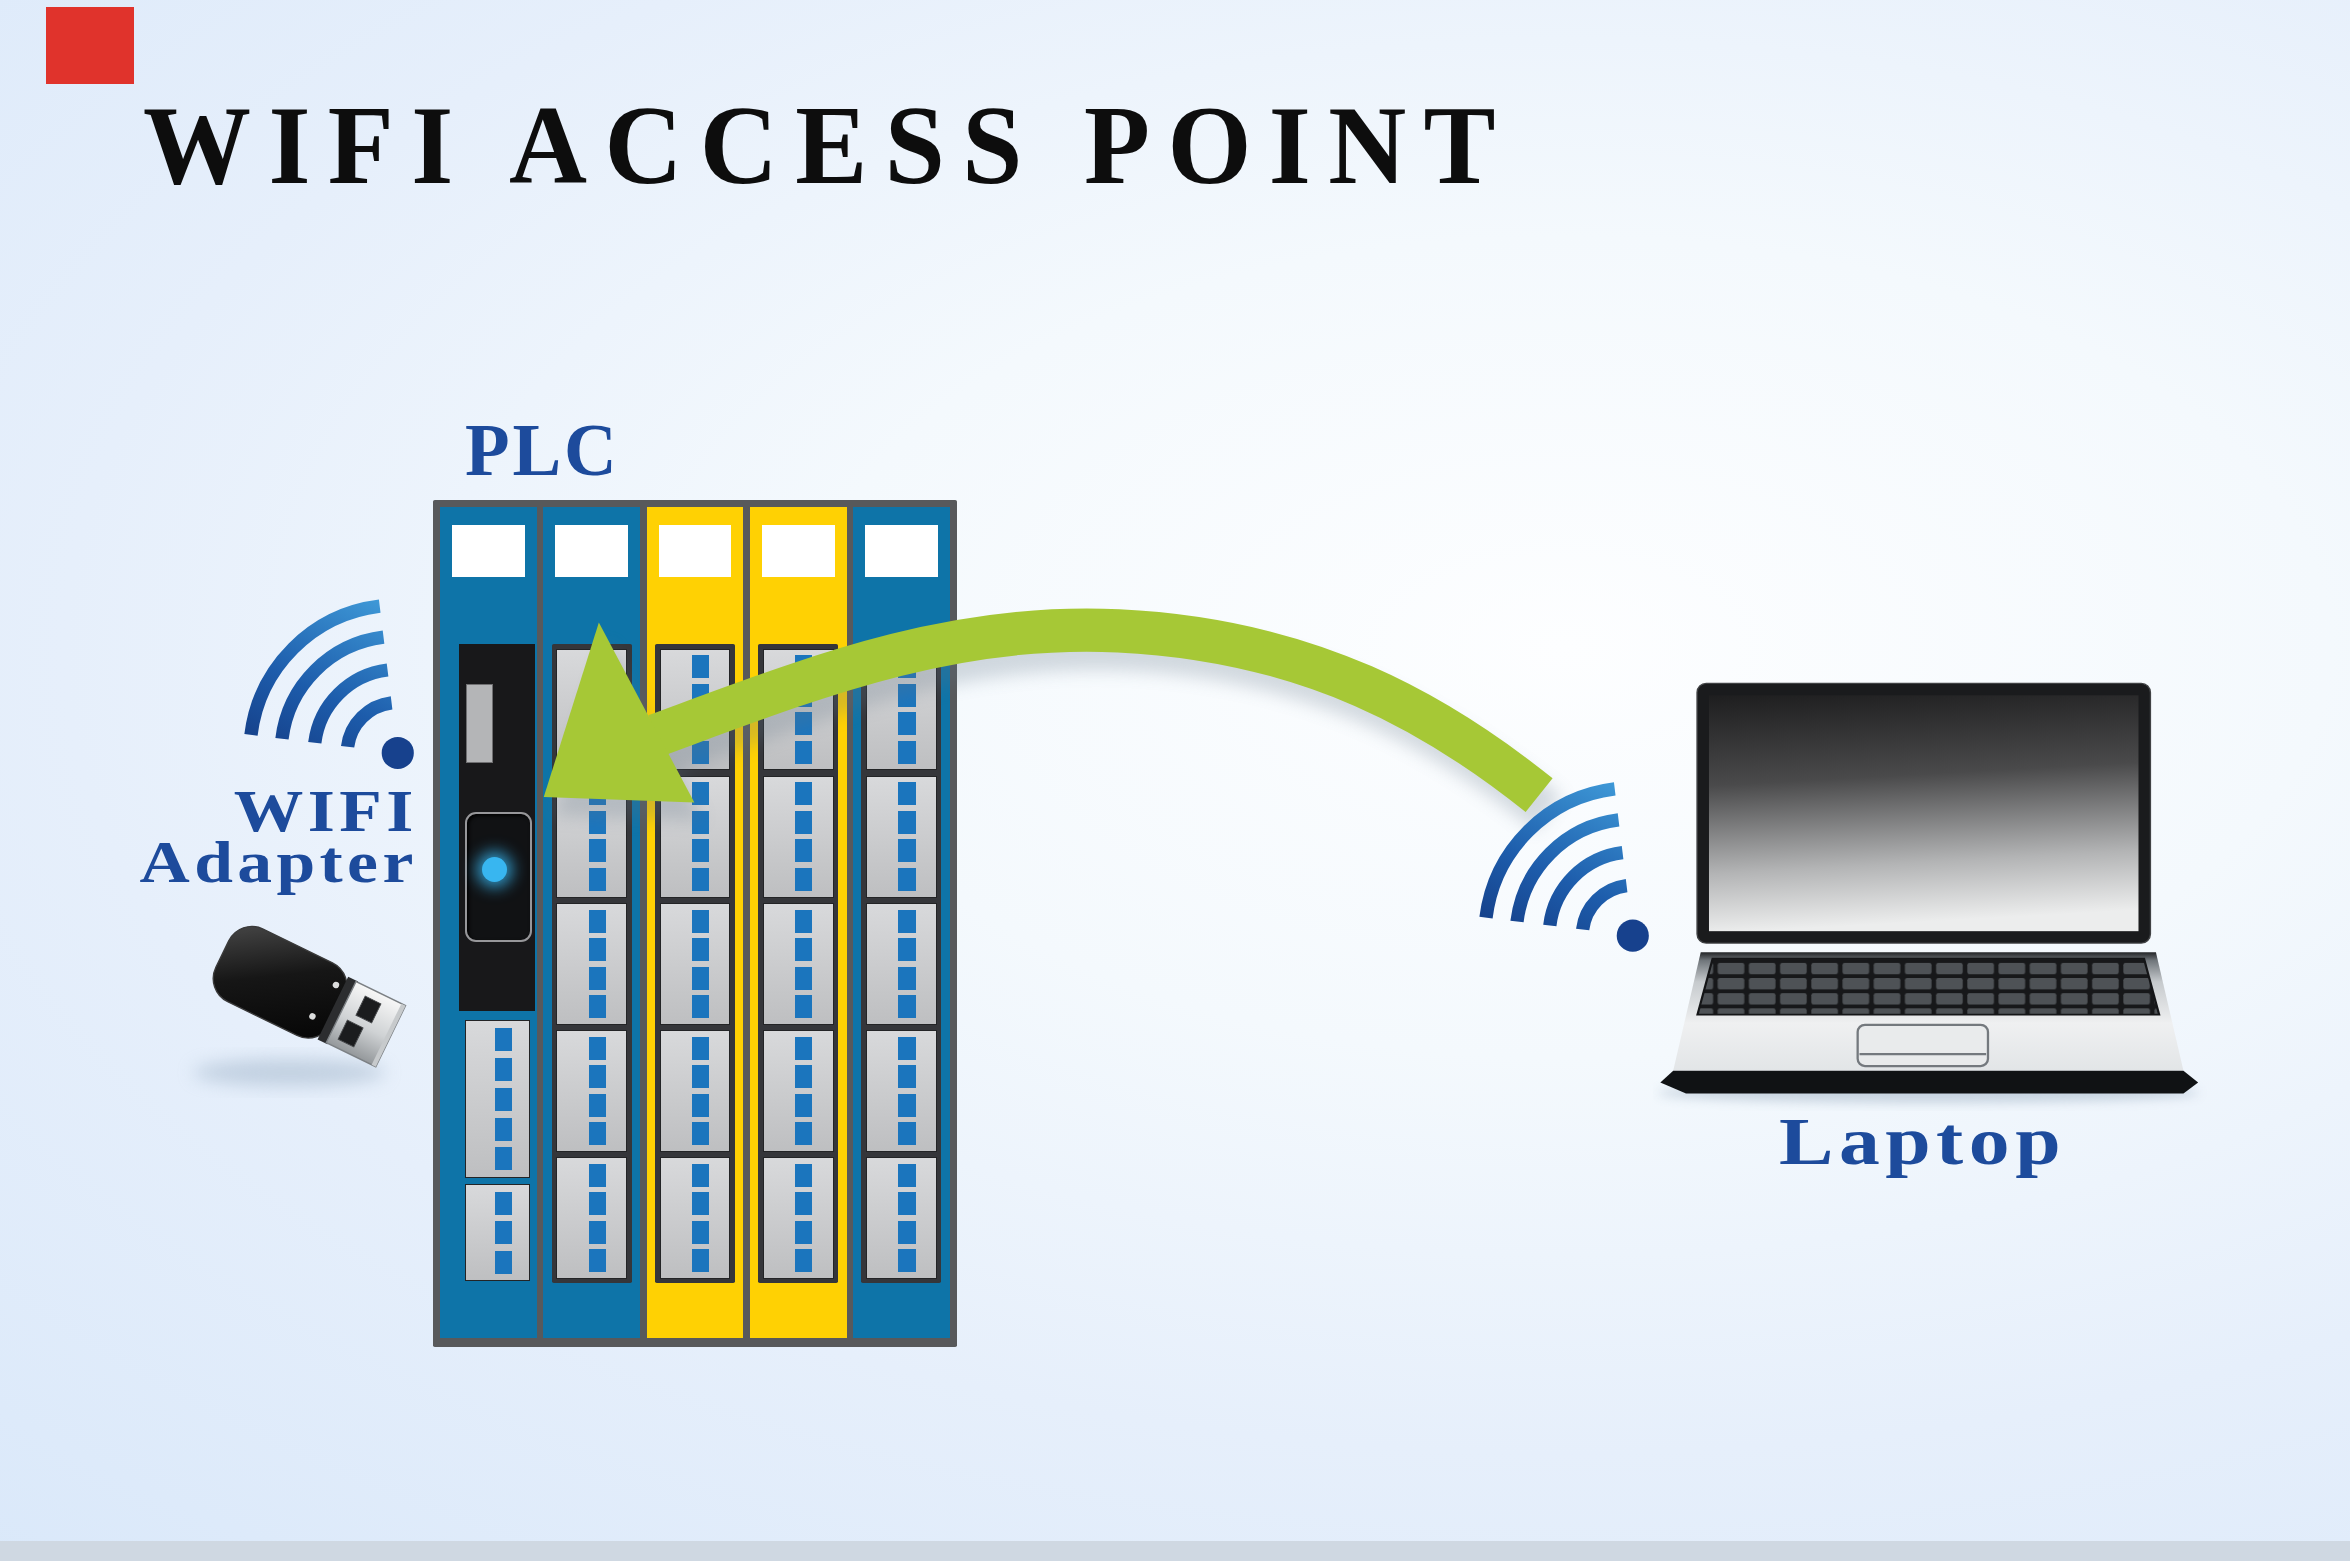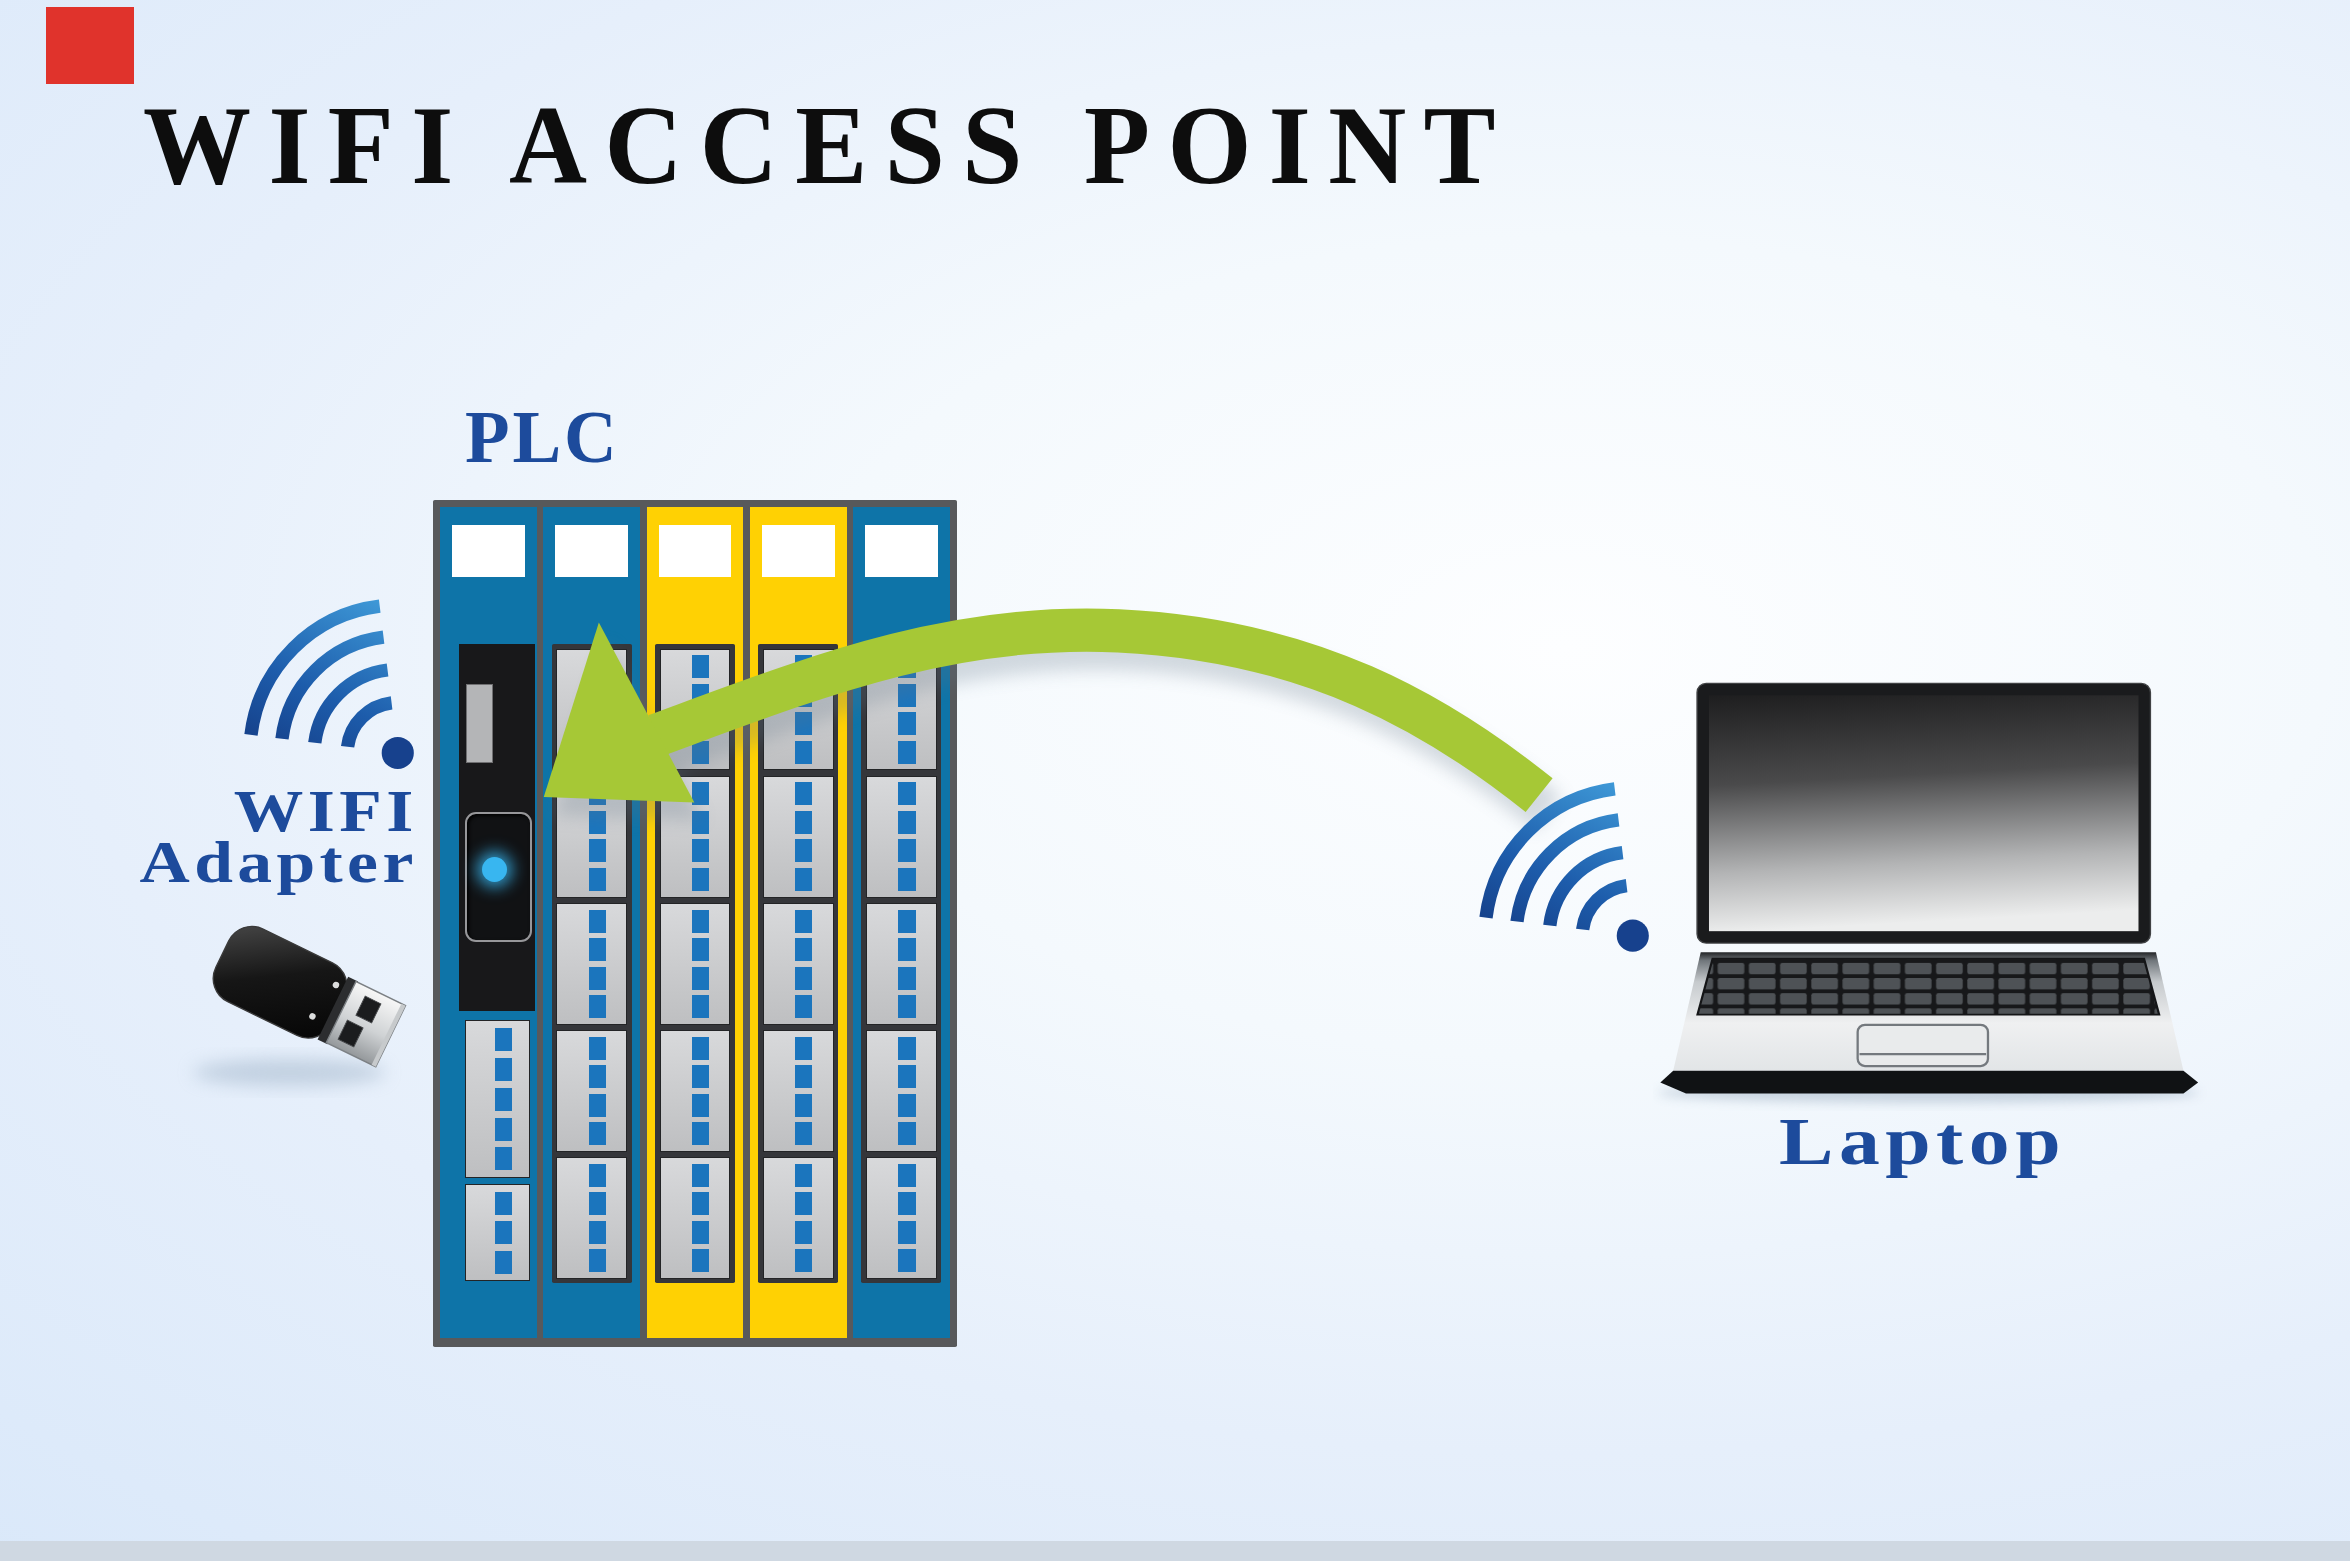--- a/index.html
+++ b/index.html
@@ -12,21 +12,21 @@
   .abs{position:absolute;}
   
   .marker{left:46px;top:7.3px;width:88px;height:77px;background:var(--marker-red,#e0332c);}
   
   .title{
     left:143px;top:90px;font-size:108px;line-height:1;font-weight:bold;
     letter-spacing:17.4px;color:var(--title-black,#0d0d0d);transform:scaleY(1.03);transform-origin:left top;white-space:nowrap;
   }
   
   .dev-label{color:var(--label-blue,#1d4b9c);font-weight:bold;white-space:nowrap;}
-  .plc-label{left:465px;top:401px;font-size:73px;line-height:1;letter-spacing:2.8px;}
+  .plc-label{left:465px;top:414px;font-size:73px;line-height:1;letter-spacing:2.8px;}
   .wifi-adapter-label{right:1953px;top:786px;font-size:59px;line-height:51px;text-align:right;letter-spacing:3.7px;transform:scaleX(1.18);transform-origin:right top;}
   .laptop-label{left:1693px;width:459px;top:1107px;font-size:68px;line-height:1;text-align:center;letter-spacing:4.6px;transform:scaleX(1.2);transform-origin:center top;}
   
   .plc{left:433px;top:500px;width:524px;height:847px;background:var(--frame-gray,#58595b);
        padding:7.3px 7.3px 9.2px 7.3px;box-sizing:border-box;display:flex;gap:6.4px;border-radius:1.8px;}
   .module{flex:1;position:relative;}
   .mlabel{position:absolute;top:17.4px;left:12px;right:12px;height:52px;background:#ffffff;}
   .tcol{position:absolute;left:8.3px;right:8.3px;top:137px;height:639px;background:#35363a;
         padding:4.6px;box-sizing:border-box;display:flex;flex-direction:column;gap:5.5px;border-radius:1.8px;}
   .tseg{flex:1;background:linear-gradient(180deg,#d8d9db,#bebfc1);border:1.8px solid #232426;

